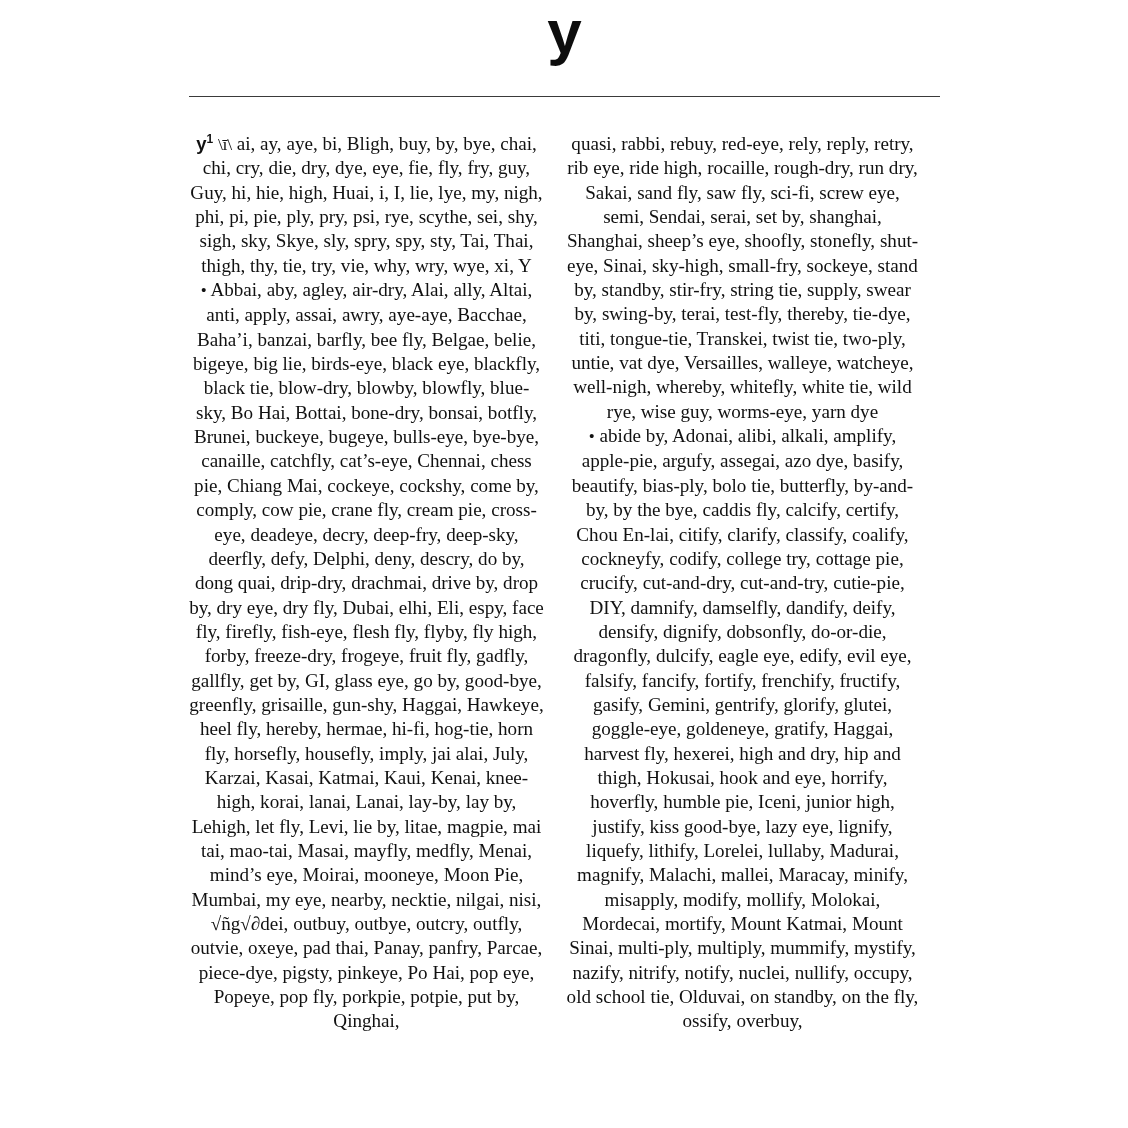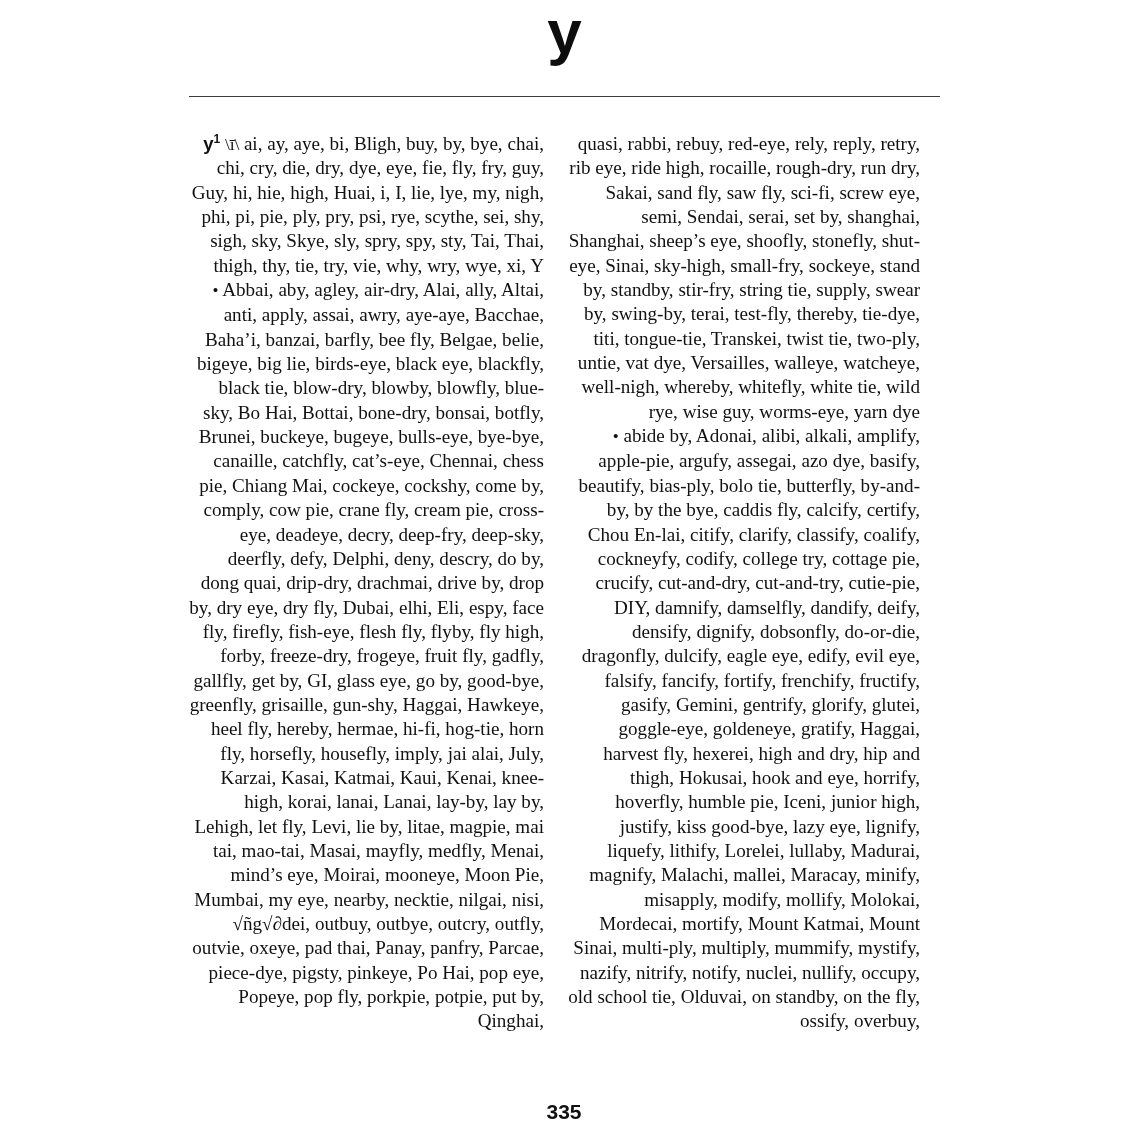--- a/index.html
+++ b/index.html
@@ -56,21 +56,21 @@
     width: 751px;
     height: 960px;
   }
 
   .col {
     position: absolute;
     top: 0;
     width: 355px;
     font-size: 19.1px;
     line-height: 24.35px;
-    text-align: right;
+    text-align: center;
     word-spacing: 0px;
     hyphens: none;
   }
   .col-left  { left: 0; }
   .col-right { left: 376px; }
 
   .para {
     margin: 0;
     padding: 0;
     text-indent: 0;
@@ -128,15 +128,14 @@
     </div>
 
     <div class="col col-right">
       <p class="para"><span>quasi, rabbi, rebuy, red-eye, rely, reply, retry, rib eye, ride high, rocaille, rough-dry, run dry, Sakai, sand fly, saw fly, sci-fi, screw eye, semi, Sendai, serai, set by, shanghai, Shanghai, sheep’s eye, shoofly, stonefly, shut-eye, Sinai, sky-high, small-fry, sockeye, stand by, standby, stir-fry, string tie, supply, swear by, swing-by, terai, test-fly, thereby, tie-dye, titi, tongue-tie, Transkei, twist tie, two-ply, untie, vat dye, Versailles, walleye, watcheye, well-nigh, whereby, whitefly, white tie, wild rye, wise guy, worms-eye, yarn dye</span></p>
 
       <p class="para"><span class="bullet">•</span> <span>abide by, Adonai, alibi, alkali, amplify, apple-pie, argufy, assegai, azo dye, basify, beautify, bias-ply, bolo tie, butterfly, by-and-by, by the bye, caddis fly, calcify, certify, Chou En-lai, citify, clarify, classify, coalify, cockneyfy, codify, college try, cottage pie, crucify, cut-and-dry, cut-and-try, cutie-pie, DIY, damnify, damselfly, dandify, deify, densify, dignify, dobsonfly, do-or-die, dragonfly, dulcify, eagle eye, edify, evil eye, falsify, fancify, fortify, frenchify, fructify, gasify, Gemini, gentrify, glorify, glutei, goggle-eye, goldeneye, gratify, Haggai, harvest fly, hexerei, high and dry, hip and thigh, Hokusai, hook and eye, horrify, hoverfly, humble pie, Iceni, junior high, justify, kiss good-bye, lazy eye, lignify, liquefy, lithify, Lorelei, lullaby, Madurai, magnify, Malachi, mallei, Maracay, minify, misapply, modify, mollify, Molokai, Mordecai, mortify, Mount Katmai, Mount Sinai, multi-ply, multiply, mummify, mystify, nazify, nitrify, notify, nuclei, nullify, occupy, old school tie, Olduvai, on standby, on the fly, ossify, overbuy,</span></p>
     </div>
 
   </div>
 
-  <div class="folio">335</div>
 
 </div>
 
 </body></html>

